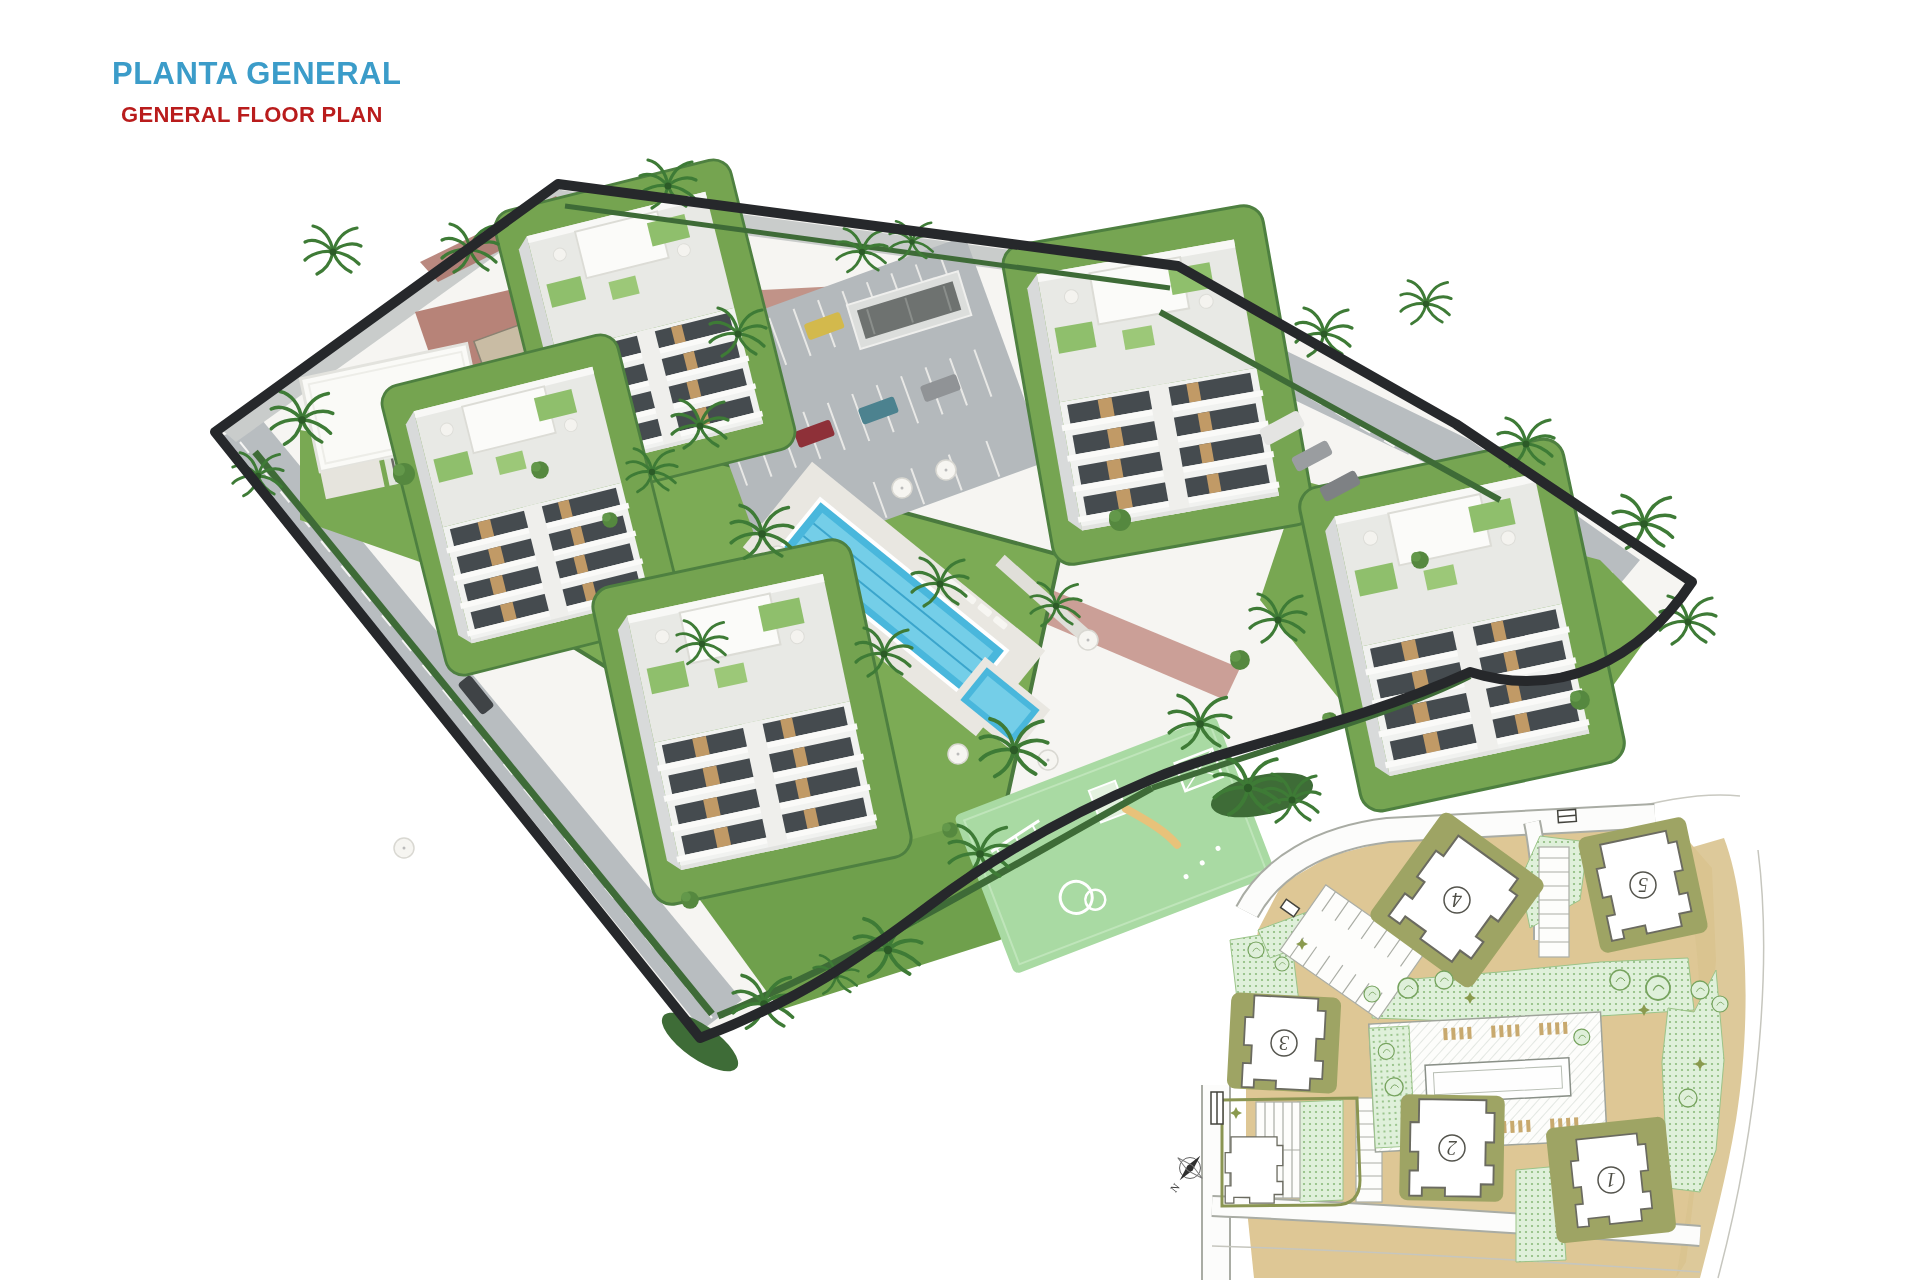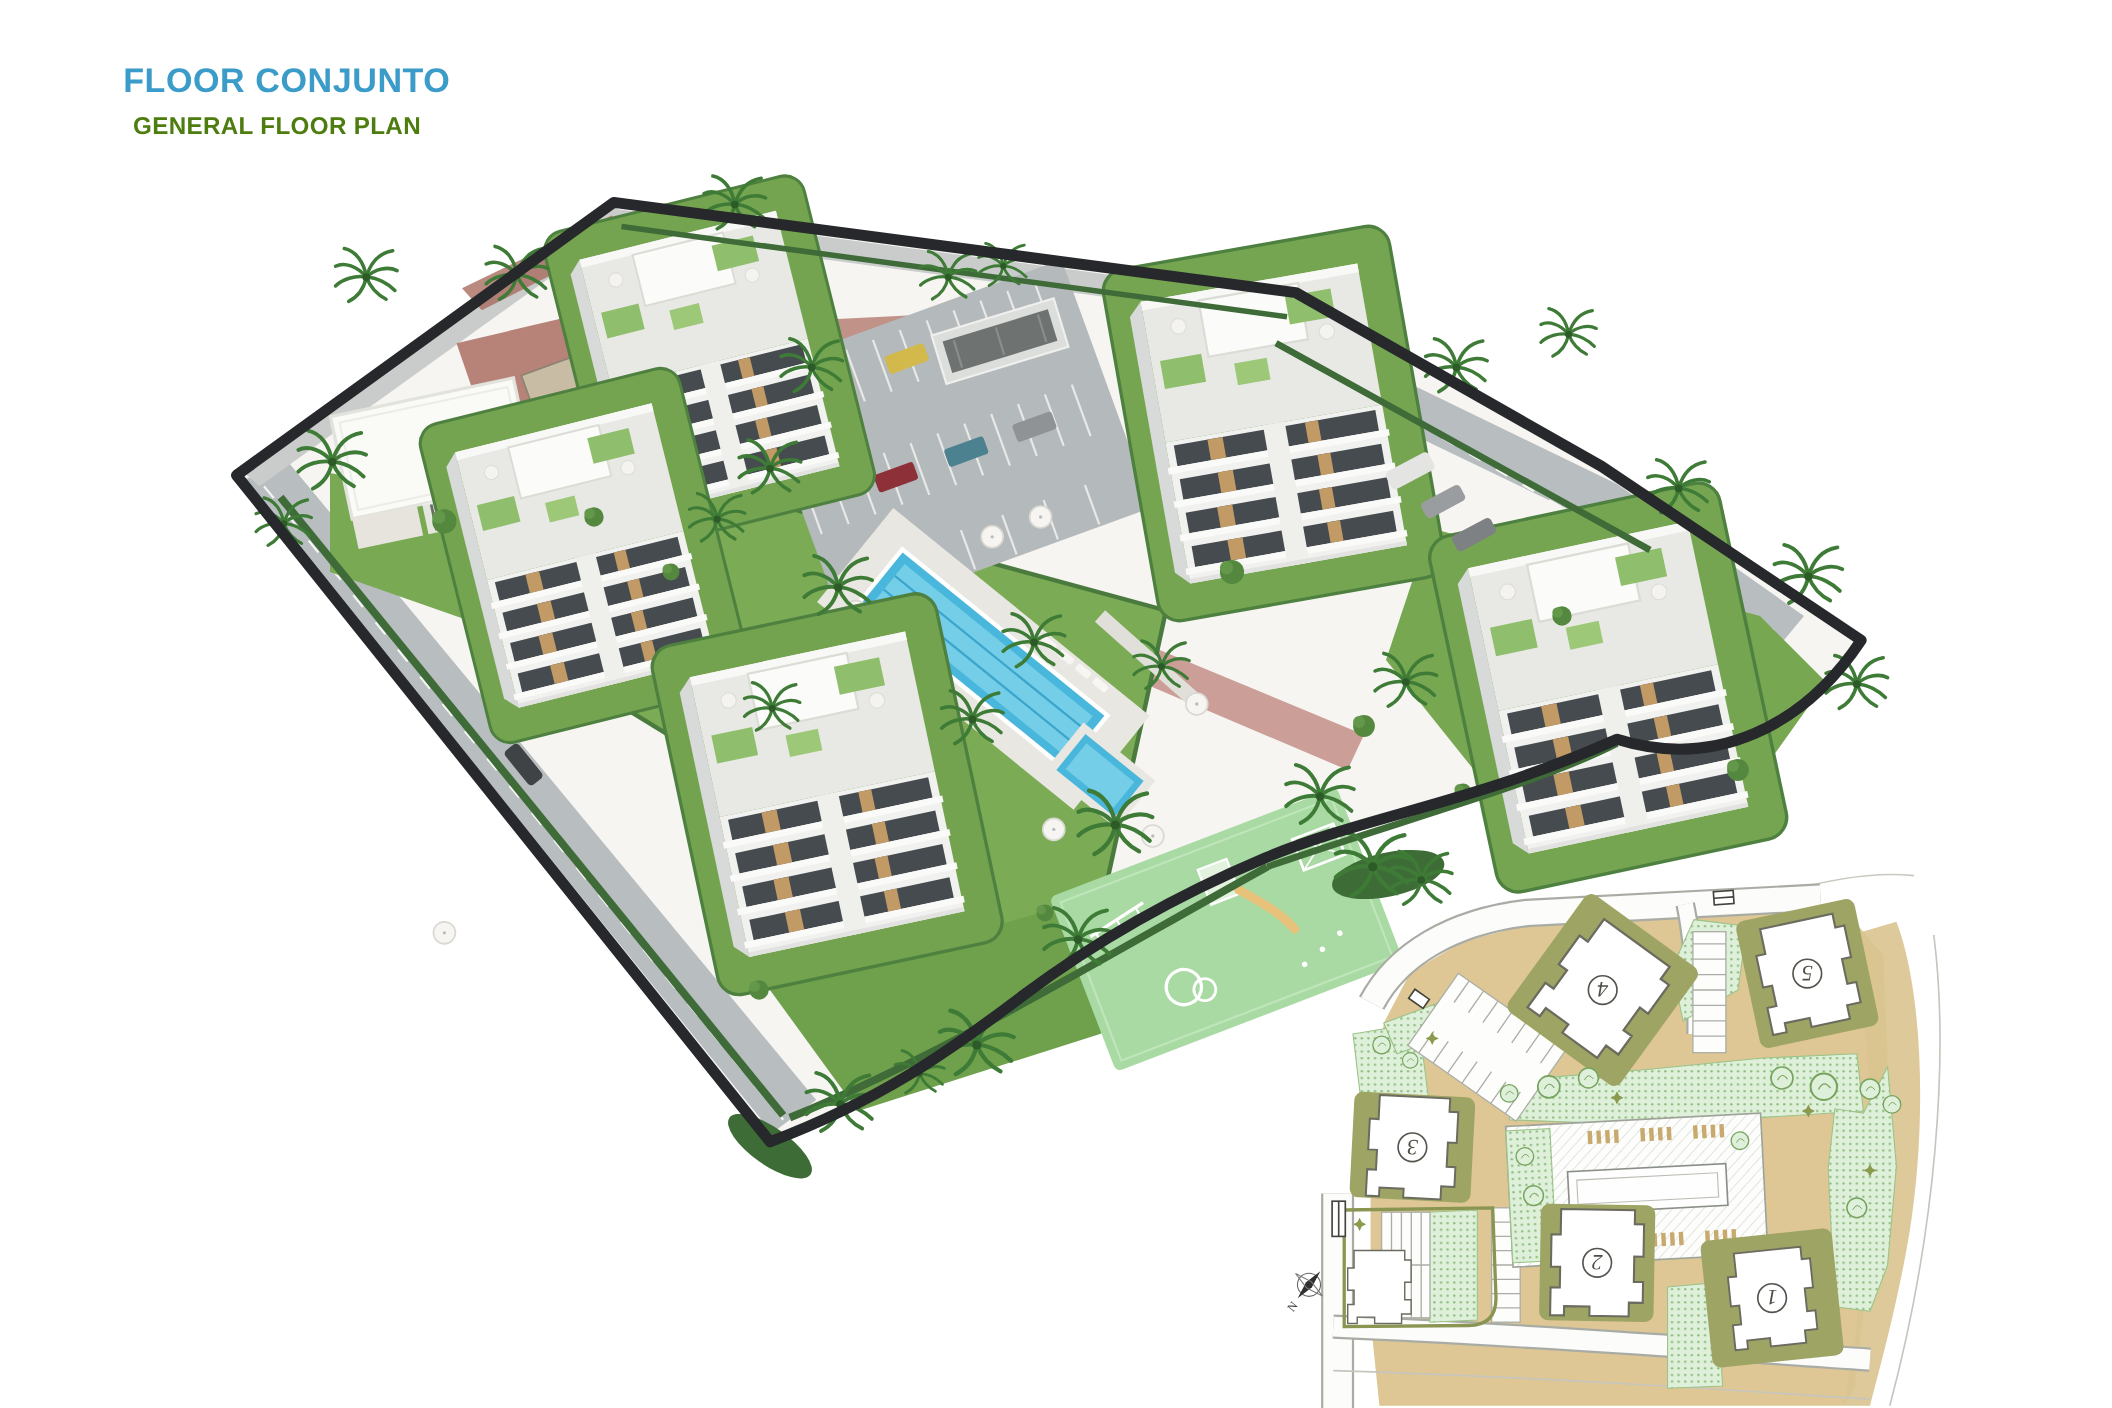--- a/index.html
+++ b/index.html
@@ -1,36 +1,36 @@
 <!DOCTYPE html>
 <html><head>
 <meta charset="utf-8">
 <style>
   html,body{margin:0;padding:0;background:#ffffff;}
   .page{position:relative;width:1920px;height:1280px;background:#ffffff;overflow:hidden;
         font-family:"Liberation Sans",sans-serif;}
   .title{position:absolute;left:112px;top:56px;font-size:31px;font-weight:bold;
          color:#3B9CC9;letter-spacing:.5px;}
   .subtitle{position:absolute;left:121px;top:102px;font-size:22px;font-weight:bold;
-         color:#4d7c0f;letter-spacing:.3px;}
+         color:#b91c1c;letter-spacing:.3px;}
   .watermark{position:absolute;left:806px;top:608px;font-size:37px;font-weight:bold;
          color:rgba(123,136,148,.62);letter-spacing:1px;z-index:6;
          text-shadow:1px 1px 0 rgba(255,255,255,.9),-1px -1px 0 rgba(255,255,255,.9),
                      1px -1px 0 rgba(255,255,255,.6),-1px 1px 0 rgba(255,255,255,.6);}
   svg.scene{position:absolute;left:0;top:0;}
   text{font-family:"Liberation Sans",sans-serif;}
   .plan-num{font-family:"Liberation Serif",serif;font-style:italic;font-size:20px;fill:#4E4E46;}
   .compass-n{font-family:"Liberation Serif",serif;font-size:11px;fill:#333;}
 </style>
 </head>
 <body>
 
 <div class="page">
 
-  <div class="title">FLOOR CONJUNTO</div>
+  <div class="title">PLANTA GENERAL</div>
   <div class="subtitle">GENERAL FLOOR PLAN</div>
 
   <svg class="scene" width="1920" height="1280" viewBox="0 0 1920 1280">
     <defs>
 
       <g id="apt">
         <polygon points="-112,-118 -100,-130 -100,130 -112,118" fill="#D8DADA"></polygon>
         <rect x="-100" y="-130" width="200" height="130" fill="#E8E9E5"></rect>
         <rect x="-100" y="-130" width="200" height="8" fill="#F8F8F6"></rect>
         <rect x="-48" y="-122" width="92" height="52" fill="#FBFBF9" stroke="#DCDCD6" stroke-width="2"></rect>

